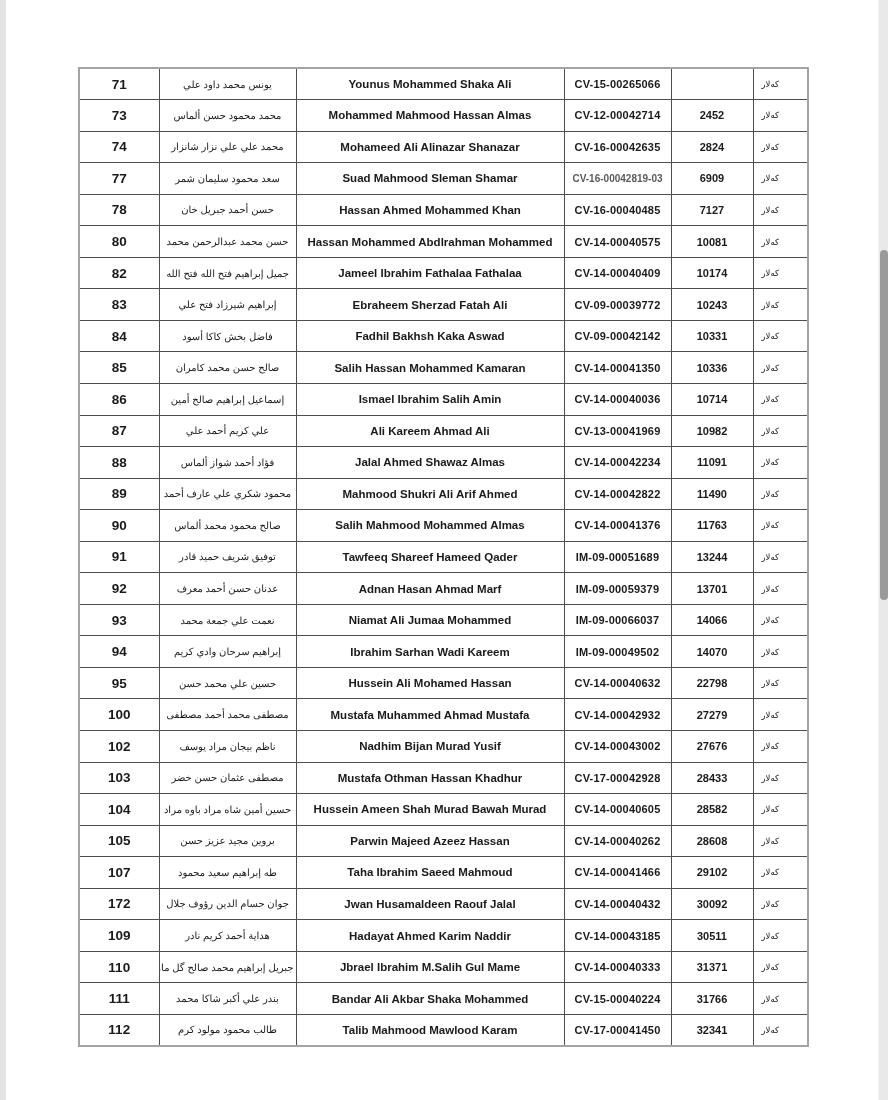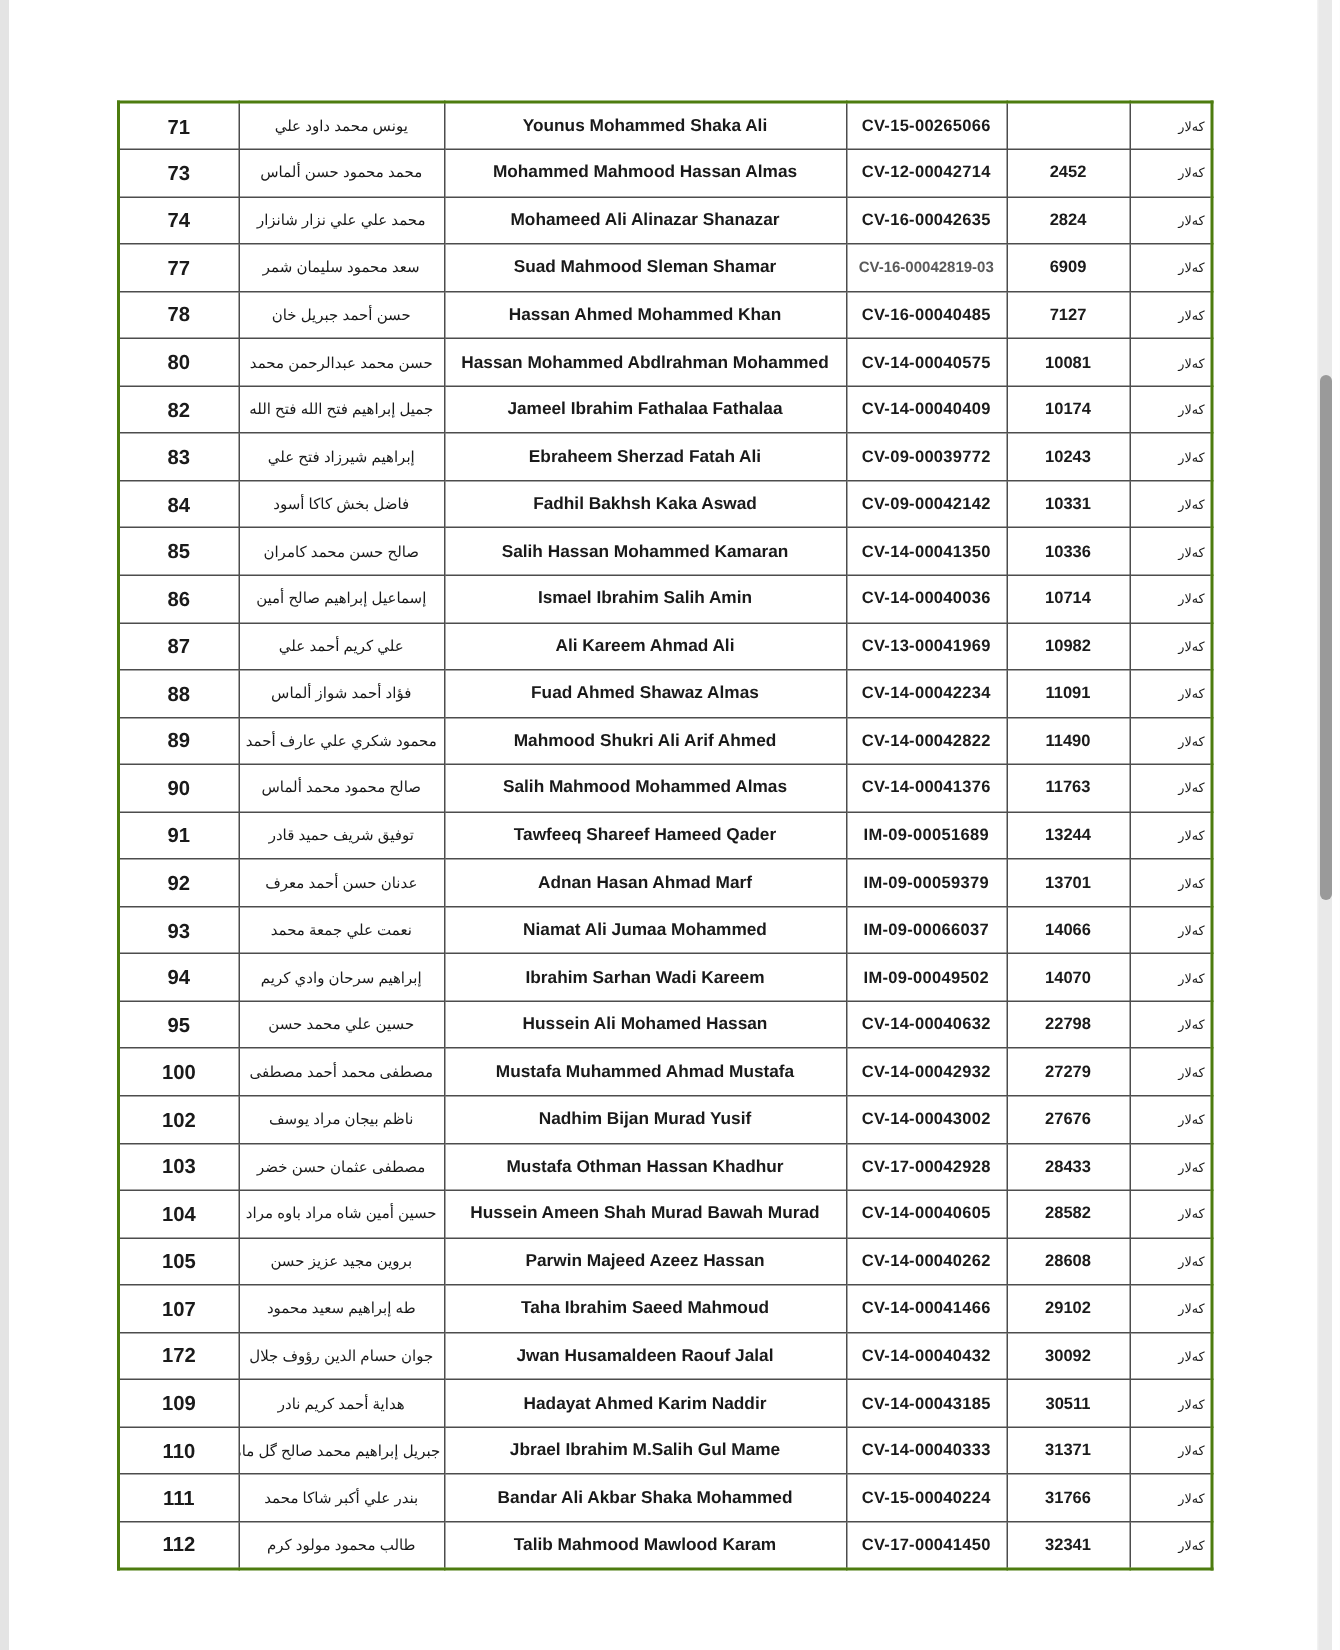--- a/index.html
+++ b/index.html
@@ -30,21 +30,21 @@
     width: 8px; height: 350px;
     background: #9a9a9a;
     border-radius: 4px;
   }
   table.roster {
     position: absolute; left: 78px; top: 67px;
     width: 729px; height: 980px;
     border-collapse: collapse;
     table-layout: fixed;
     background: #fff;
-    border: 2px solid #4d7c0f;
+    border: 2px solid #a3a3a3;
   }
   table.roster td {
     border: 1px solid #4d4d4d;
     text-align: center;
     vertical-align: middle;
     color: #1a1a1a;
     overflow: hidden;
     white-space: nowrap;
     padding: 0 2px;
     height: 30.6px;
@@ -54,21 +54,21 @@
   td.c-name_en { width: 268px; font-weight: bold; font-size: 11.5px; }
   td.c-cv    { width: 107px; font-weight: bold; font-size: 11px; letter-spacing: 0.2px; }
   td.c-cv.cv-long { font-weight: bold; font-size: 10px; color: #5a5a5a; letter-spacing: 0; padding: 0; }
   td.c-num   { width: 82px;  font-weight: bold; font-size: 11px; }
   td.c-city  {
     width: 55px; font-size: 8.5px; color: #2e2e2e;
     direction: rtl; text-align: right;
     vertical-align: bottom;
     padding: 0 0 1px 0;
   }
-  td.c-city .city-inner { display: block; text-align: left; padding-left: 6px; margin-left: 24px; }
+  td.c-city .city-inner { display: block; text-align: left; padding-left: 6px; }
 </style>
 </head>
 <body>
 
 <div class="page">
   <div class="left-edge"></div>
 
   <table class="roster">
     <tbody id="table-body">
         <tr>
@@ -187,21 +187,21 @@
           <td class="c-name_en">Ali Kareem Ahmad Ali</td>
           <td class="c-cv">CV-13-00041969</td>
           <td class="c-num">10982</td>
           <td class="c-city">
             <span class="city-inner">كه‌لار</span>
           </td>
         </tr>
         <tr>
           <td class="c-no">88</td>
           <td class="c-name_ar">فؤاد أحمد شواز ألماس</td>
-          <td class="c-name_en">Fuad Ahmed Shawaz Almas</td>
+          <td class="c-name_en">Jalal Ahmed Shawaz Almas</td>
           <td class="c-cv">CV-14-00042234</td>
           <td class="c-num">11091</td>
           <td class="c-city">
             <span class="city-inner">كه‌لار</span>
           </td>
         </tr>
         <tr>
           <td class="c-no">89</td>
           <td class="c-name_ar">محمود شكري علي عارف أحمد</td>
           <td class="c-name_en">Mahmood Shukri Ali Arif Ahmed</td>

